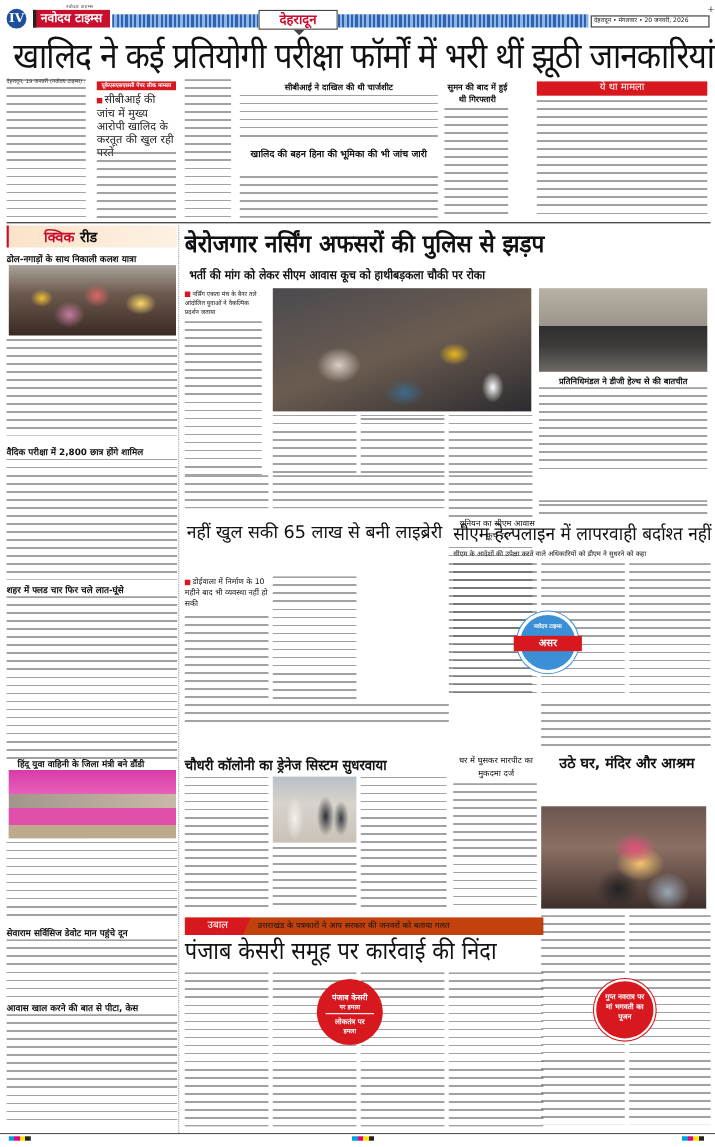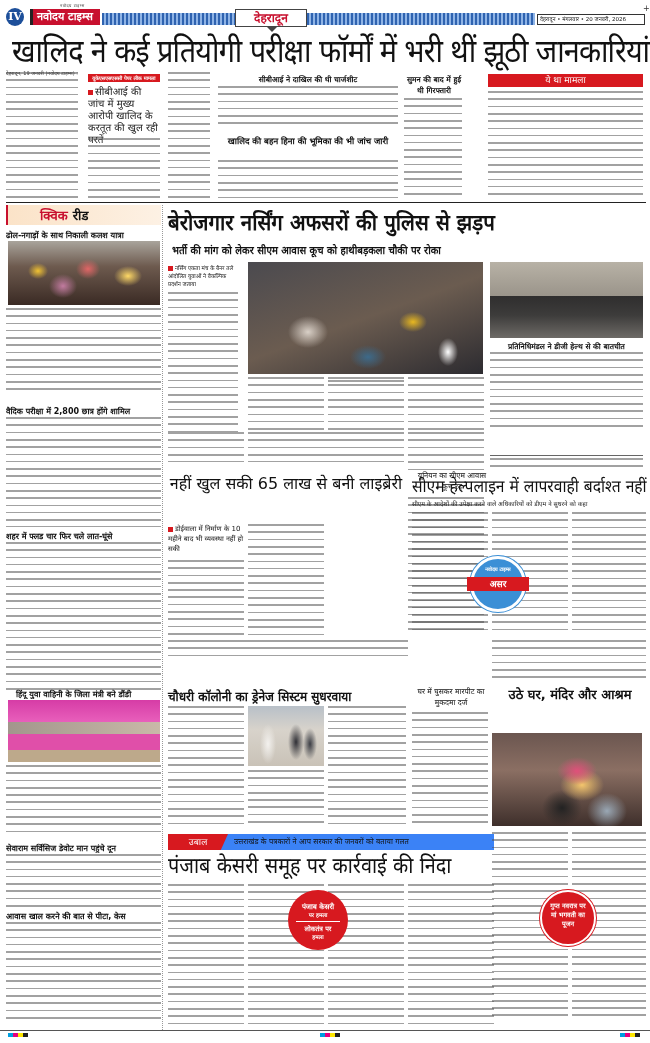--- a/index.html
+++ b/index.html
@@ -173,21 +173,21 @@
 <div class="abs" style="left:492px;top:685px;width:156px;font:bold 13px/19px 'DejaVu Sans',sans-serif;text-align:center;white-space:nowrap;">
   <div>उठे घर, मंदिर और आश्रम</div>
 </div>
 <div class="abs photo" style="left:492px;top:733px;width:150px;height:93px;background:
   radial-gradient(ellipse 20px 14px at 85px 38px,#e0507a,transparent),
   radial-gradient(ellipse 22px 16px at 90px 52px,#f4c56d,transparent),
   radial-gradient(ellipse 20px 18px at 70px 75px,#222,transparent),
   radial-gradient(ellipse 20px 18px at 115px 78px,#9aa8b5,transparent),
   linear-gradient(180deg,#6b5650 0%,#8b6f63 40%,#3e2f2b 100%);"></div>
 
-<div class="abs" style="left:168px;top:834px;width:326px;height:16px;background:#3b82f6;">
+<div class="abs" style="left:168px;top:834px;width:326px;height:16px;background:#c2410c;">
   <div class="abs red-bar" style="left:0;top:0;width:60px;height:16px;font-size:9px;line-height:16px;font-weight:normal;clip-path:polygon(0 0,100% 0,88% 100%,0 100%);">उबाल</div>
   <div class="abs" style="left:66px;top:2px;width:260px;font-size:7.5px;line-height:12px;white-space:nowrap;overflow:hidden;">उत्तराखंड के पत्रकारों ने आप सरकार की जनवरों को बताया गलत</div>
 </div>
 <div class="abs" style="left:168px;top:852px;width:330px;font:22px/28px 'DejaVu Sans',sans-serif;white-space:nowrap;transform:scaleX(0.9);transform-origin:left;">पंजाब केसरी समूह पर कार्रवाई की निंदा</div>
 <div class="abs body-text filler" style="left:168px;top:884px;width:76px;height:140px;"></div>
 <div class="abs body-text filler" style="left:248px;top:884px;width:76px;height:140px;"></div>
 <div class="abs body-text filler" style="left:328px;top:884px;width:76px;height:140px;"></div>
 <div class="abs body-text filler" style="left:408px;top:884px;width:86px;height:140px;"></div>
 <div class="abs circle-badge" style="left:288px;top:890px;width:60px;height:60px;background:#d7191f;">
   <div style="font-size:7px;margin-top:12px;">पंजाब केसरी</div>

